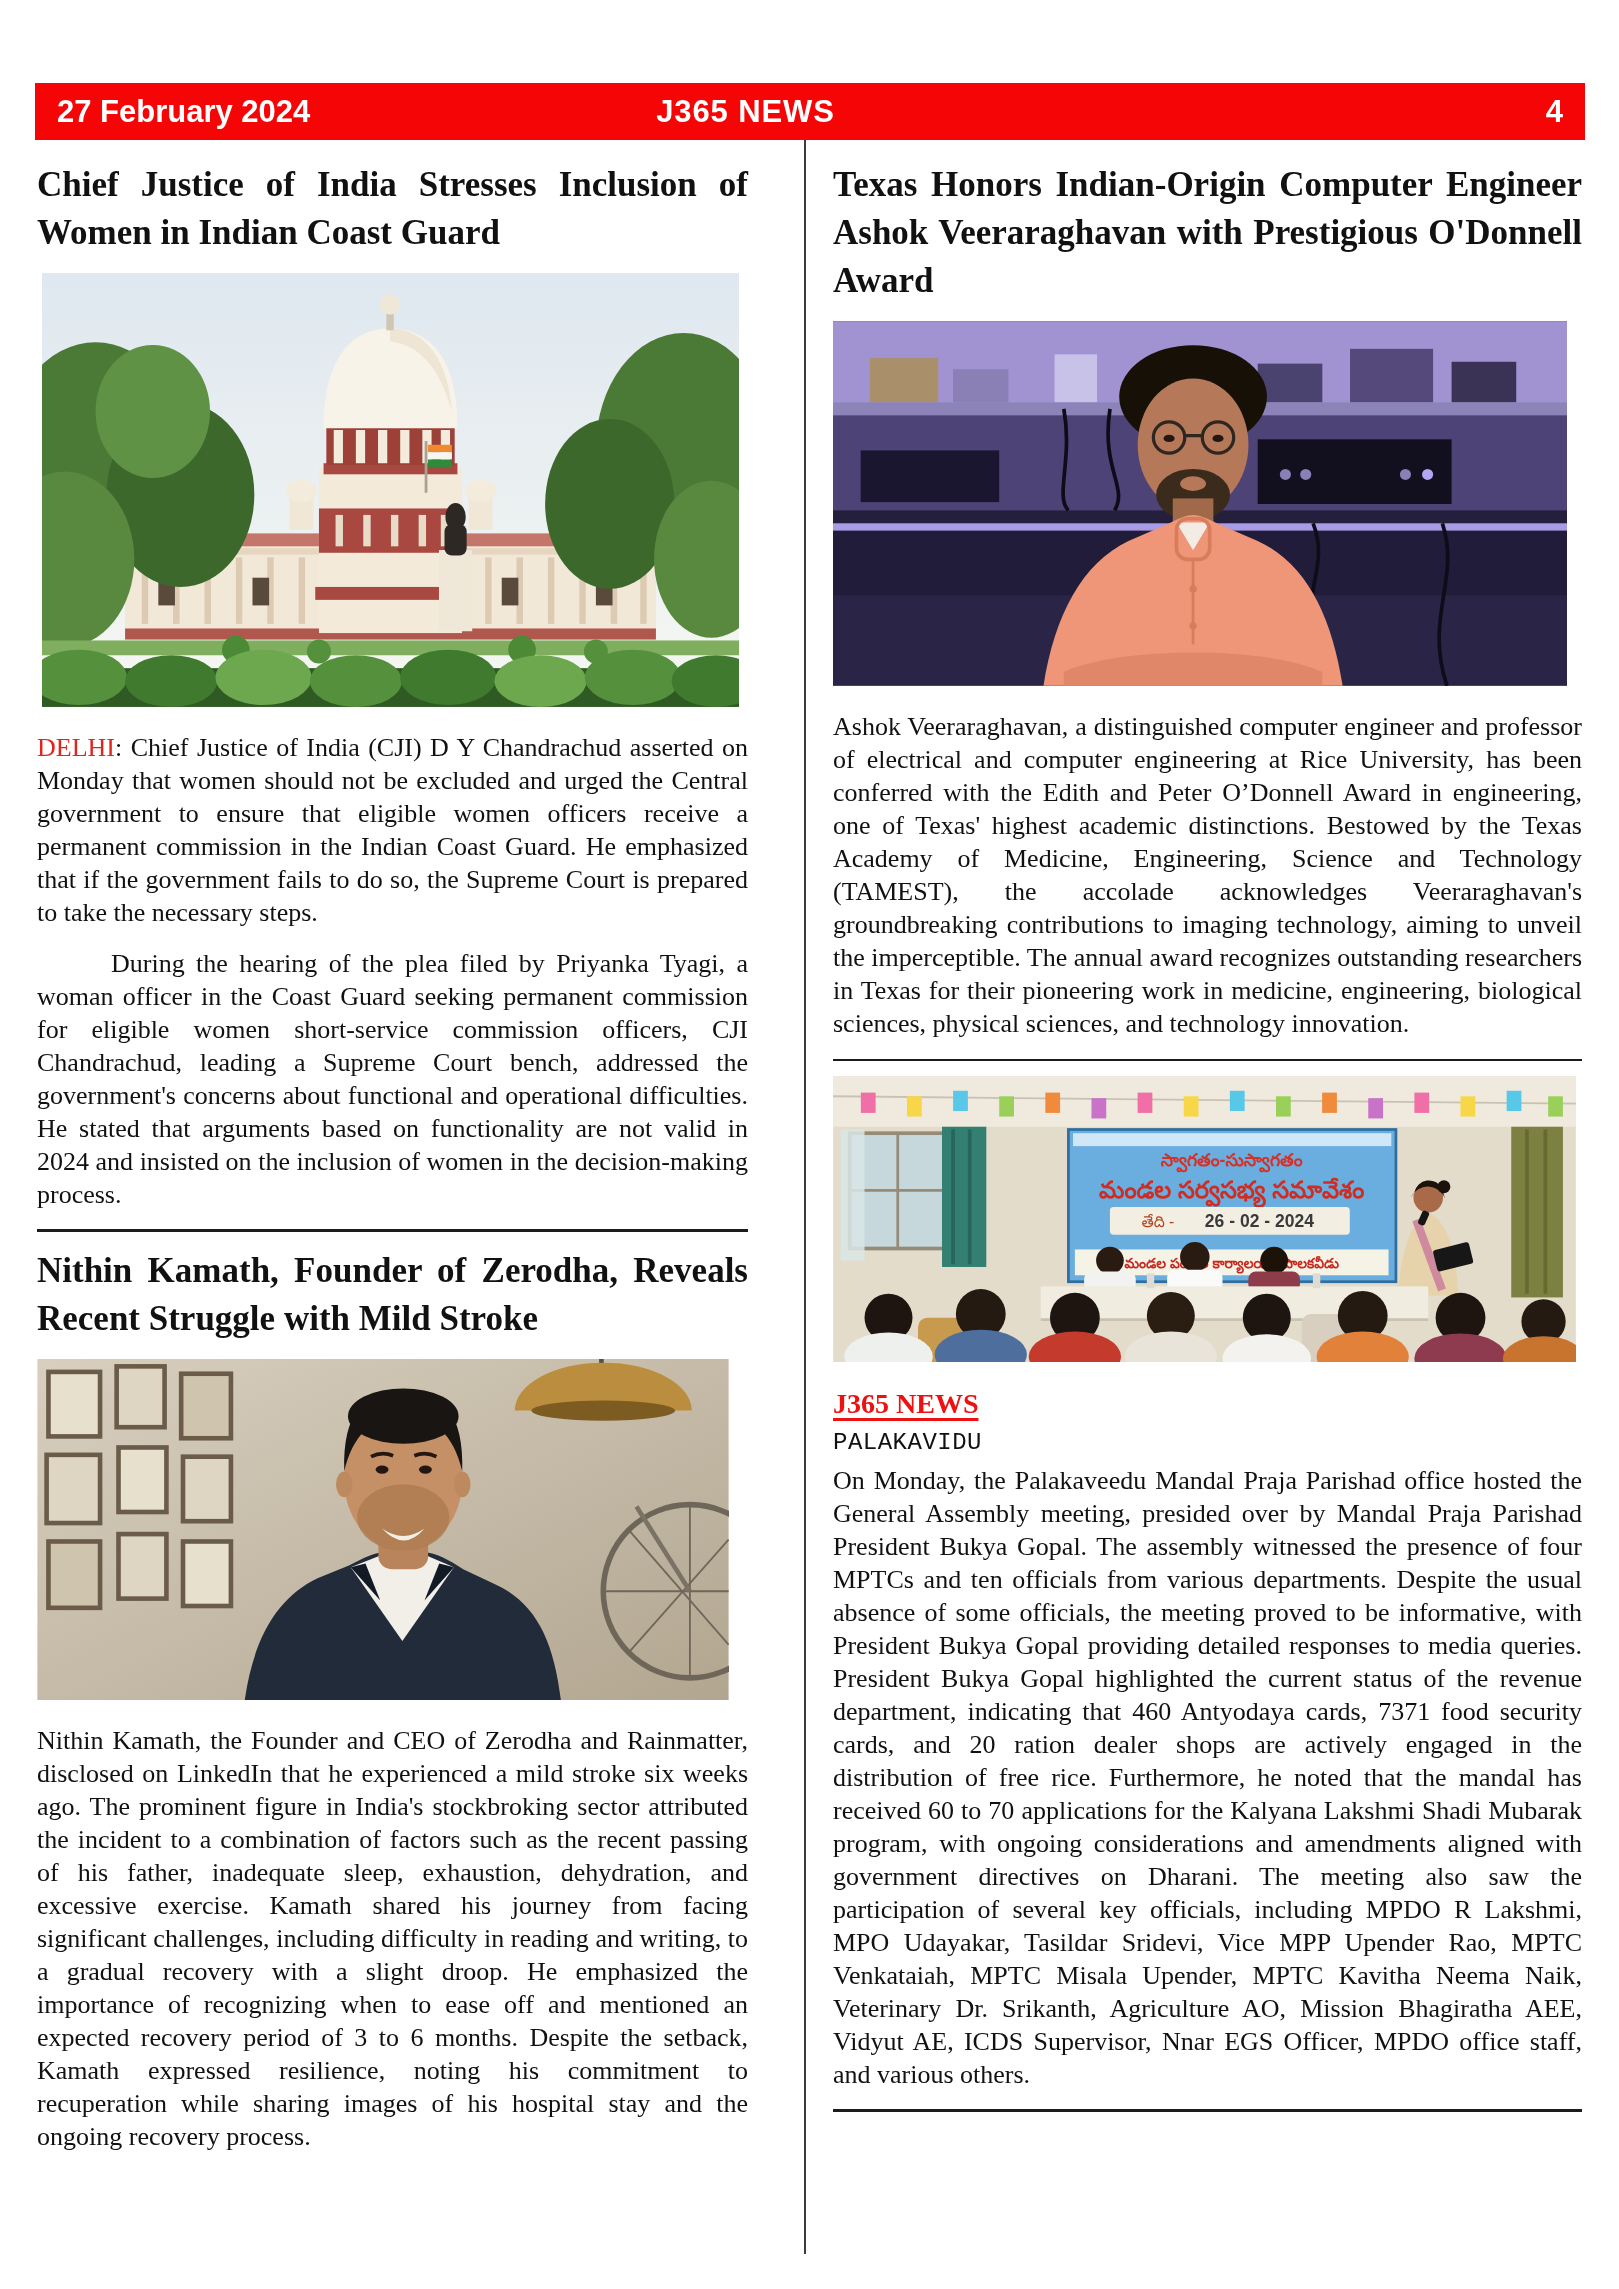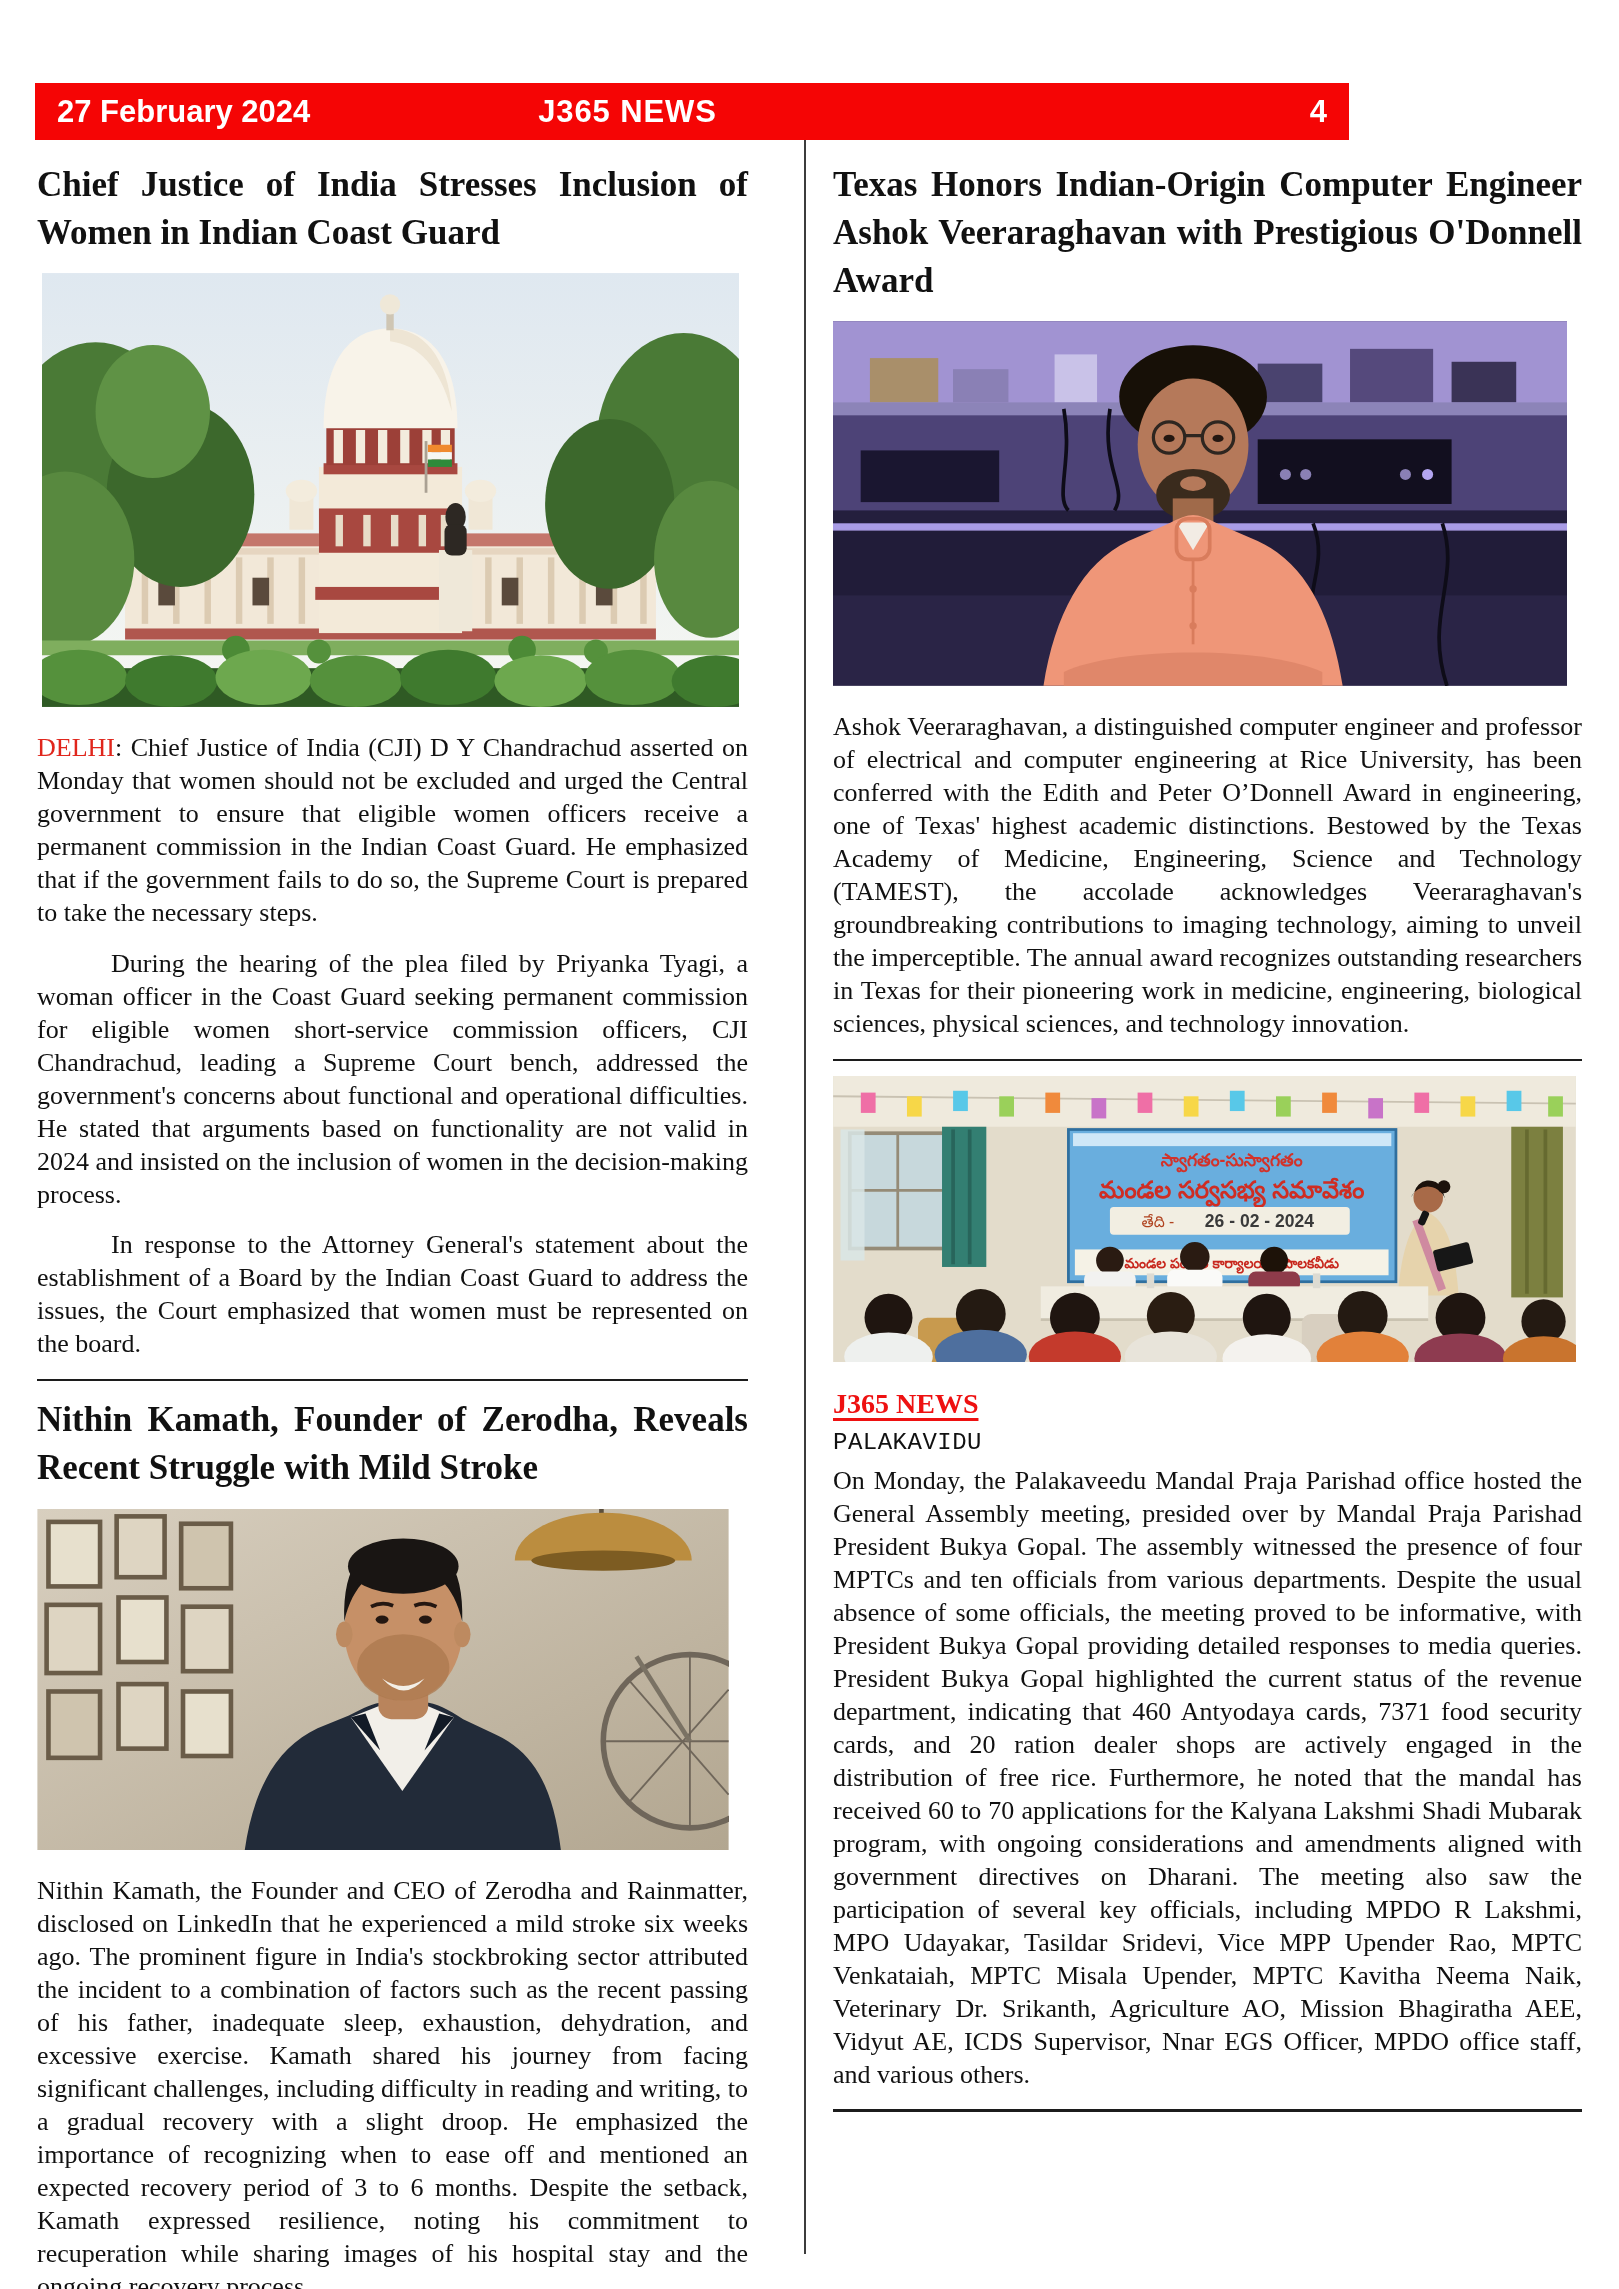--- a/index.html
+++ b/index.html
@@ -3,21 +3,21 @@
 <meta charset="utf-8">
 <style>
   html,body{margin:0;padding:0;background:#e9e9e9;}
   .page{
     position:relative;width:1620px;height:2290px;margin:0 auto;
     background:#ffffff;overflow:hidden;
     font-family:"Liberation Serif","DejaVu Serif",serif;color:#111;
   }
   
   .topbar{
-    position:absolute;left:35px;top:83px;width:1314px;height:57px;
+    position:absolute;left:35px;top:83px;width:1550px;height:57px;
     background:#f50505;color:#fff;
     display:flex;align-items:center;justify-content:space-between;
     font-family:"Liberation Sans","DejaVu Sans",sans-serif;font-weight:700;
     font-size:31px;padding:0 22px;box-sizing:border-box;
   }
   .topbar .mid{position:absolute;left:0;right:129px;text-align:center;letter-spacing:0.9px;}
   
   .vdivider{position:absolute;left:804px;top:140px;width:1.8px;height:2114px;background:#3c3c3c;}
   .col{position:absolute;top:155px;}
   .col-left{left:37px;width:711px;}
@@ -158,21 +158,20 @@
             <ellipse cx="440" cy="438" rx="52" ry="30" fill="#3f7a2e"></ellipse>
               <ellipse cx="540" cy="442" rx="50" ry="28" fill="#6da84e"></ellipse>
             <ellipse cx="640" cy="438" rx="52" ry="30" fill="#55913c"></ellipse>
               <ellipse cx="730" cy="442" rx="48" ry="28" fill="#3f7a2e"></ellipse>
           </g>
         </svg>
       </figure>
 
       <p class="body"><span class="dateline">DELHI</span><span>: Chief Justice of India (CJI) D Y Chandrachud asserted on Monday that women should not be excluded and urged the Central government to ensure that eligible women officers receive a permanent commission in the Indian Coast Guard. He emphasized that if the government fails to do so, the Supreme Court is prepared to take the necessary steps.</span></p>
       <p class="body indent">During the hearing of the plea filed by Priyanka Tyagi, a woman officer in the Coast Guard seeking permanent commission for eligible women short-service commission officers, CJI Chandrachud, leading a Supreme Court bench, addressed the government's concerns about functional and operational difficulties. He stated that arguments based on functionality are not valid in 2024 and insisted on the inclusion of women in the decision-making process.</p>
-      <p class="body indent">In response to the Attorney General's statement about the establishment of a Board by the Indian Coast Guard to address the issues, the Court emphasized that women must be represented on the board.</p>
     </article>
 
     <div class="rule"></div>
 
     <article>
       <h1 class="headline">Nithin Kamath, Founder of Zerodha, Reveals Recent Struggle with Mild Stroke</h1>
 
       <figure>
         <svg width="692" height="341" viewBox="0 0 750 370">
           <defs>

